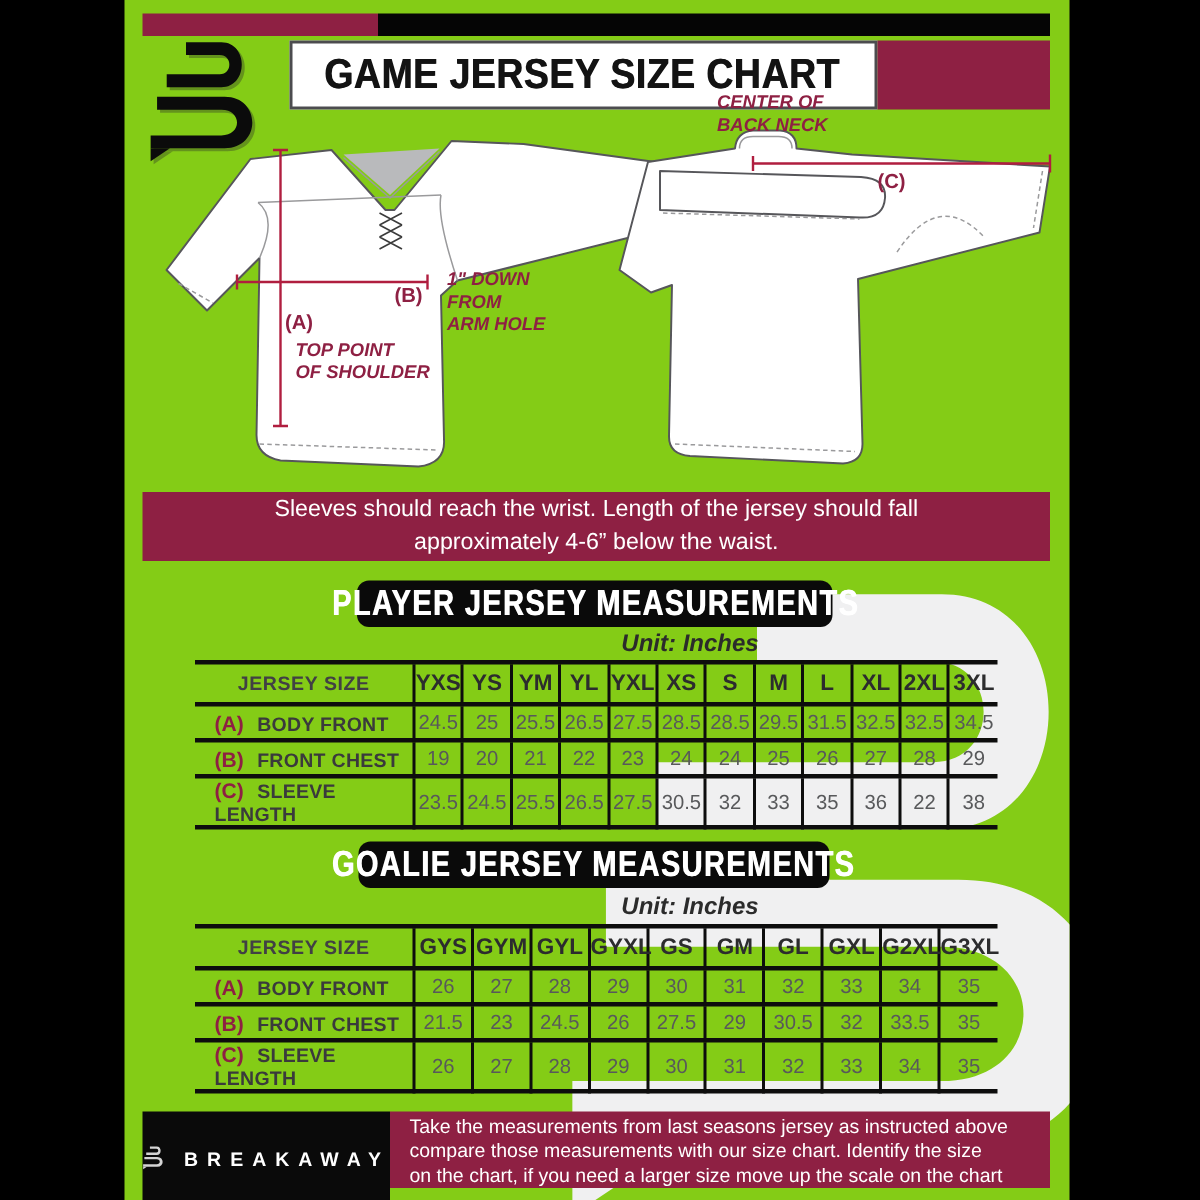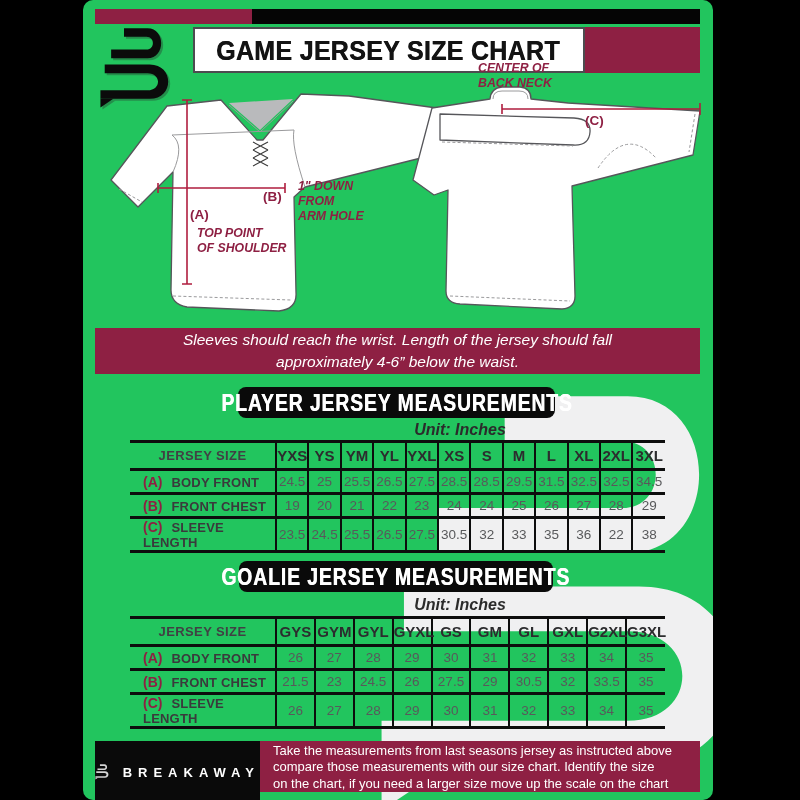--- a/index.html
+++ b/index.html
@@ -1,19 +1,19 @@
 <!DOCTYPE html>
 <html><head>
 <meta charset="utf-8">
 <style>
   html,body{margin:0;padding:0;background:#000;}
   *{box-sizing:border-box;}
   .canvas{position:relative;width:800px;height:800px;background:#000;overflow:hidden;
           font-family:"Liberation Sans","DejaVu Sans",sans-serif;}
-  .sheet{position:absolute;left:83px;top:0;width:630px;height:800px;background:#22c55e;overflow:hidden;border-radius:10px;}
+  .sheet{position:absolute;left:83px;top:0;width:630px;height:800px;background:#84cc16;overflow:hidden;}
   .layer{position:absolute;z-index:1;}
 
   
   .watermark{position:absolute;left:265px;top:385px;width:470px;height:470px;z-index:0;}
 
   
   .topstrip{left:12px;top:9px;width:605px;height:15px;display:flex;}
   .strip-maroon{width:157px;height:100%;background:#8e2043;}
   .strip-black{flex:1;height:100%;background:#050505;}
   .logo{left:15px;top:26px;width:82px;height:90px;filter:drop-shadow(2px 2.5px 0 rgba(40,40,40,.35));}
@@ -29,21 +29,21 @@
   .jer{fill:#fff;stroke:#56565a;stroke-width:1.3;stroke-linejoin:round;}
   .seam{fill:none;stroke:#9a9a9c;stroke-width:1;}
   .dash{fill:none;stroke:#9a9a9c;stroke-width:1;stroke-dasharray:3,2.2;}
   .lace{fill:none;stroke:#3c3c3c;stroke-width:1.1;}
   .redl{fill:none;stroke:#b01e3f;stroke-width:1.6;}
   .ann{fill:#8e2043;font-weight:bold;font-style:italic;font-size:12.3px;font-family:"Liberation Sans",sans-serif;}
   .annlab{fill:#8e2043;font-weight:bold;font-size:13.5px;font-family:"Liberation Sans",sans-serif;}
 
   
   .banner{left:12px;top:328px;width:605px;height:46px;background:#8e2043;color:#fff;
-          text-align:center;font-size:15.5px;line-height:22px;padding-top:1px;font-style:italic;}
+          text-align:center;font-size:15.5px;line-height:22px;padding-top:1px;}
 
   
   .section-box{background:#0a0a0a;border-radius:8px;color:#fff;display:flex;align-items:center;justify-content:center;}
   .section-box span{display:inline-block;font-size:21px;font-weight:bold;letter-spacing:1px;
           transform:scale(.92,1.15);white-space:nowrap;text-shadow:.5px 0 0 #fff;}
   .box-player{left:155px;top:387px;width:317px;height:31px;}
   .box-goalie{left:156px;top:561px;width:314px;height:31px;}
   .unit{left:0;width:754px;text-align:center;font-style:italic;font-weight:bold;font-size:16px;color:#2b2b2b;}
   .unit1{top:421px;}
   .unit2{top:596px;}

